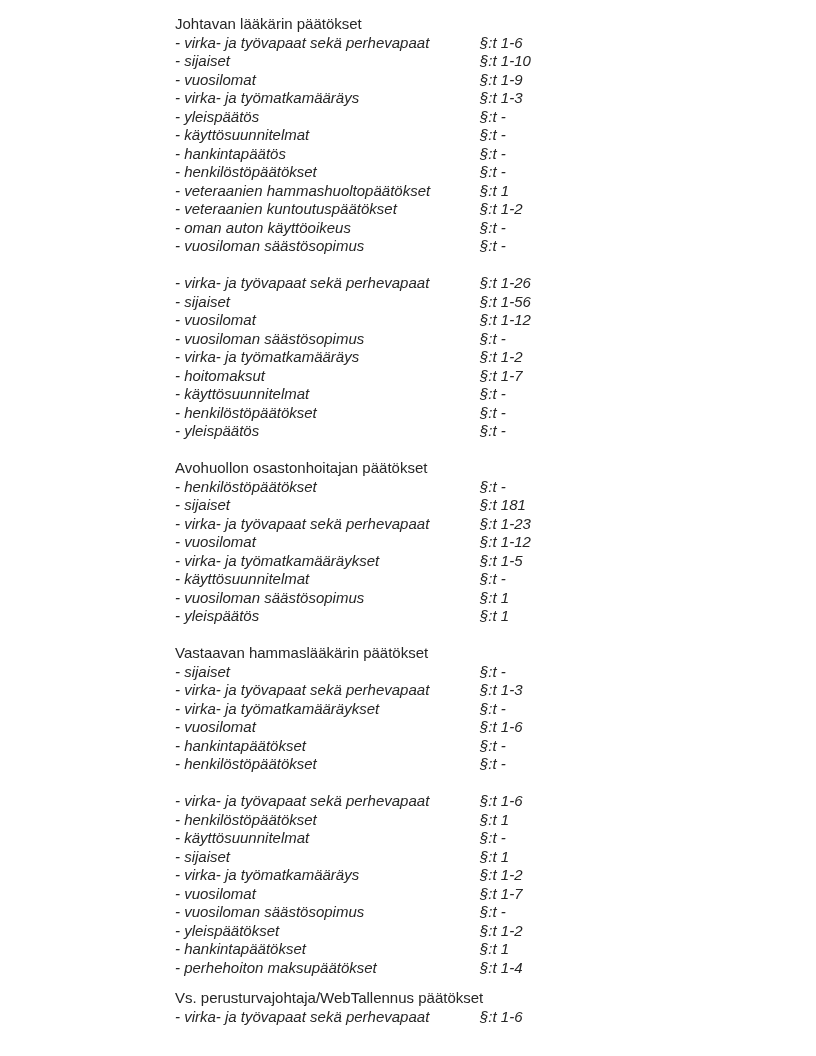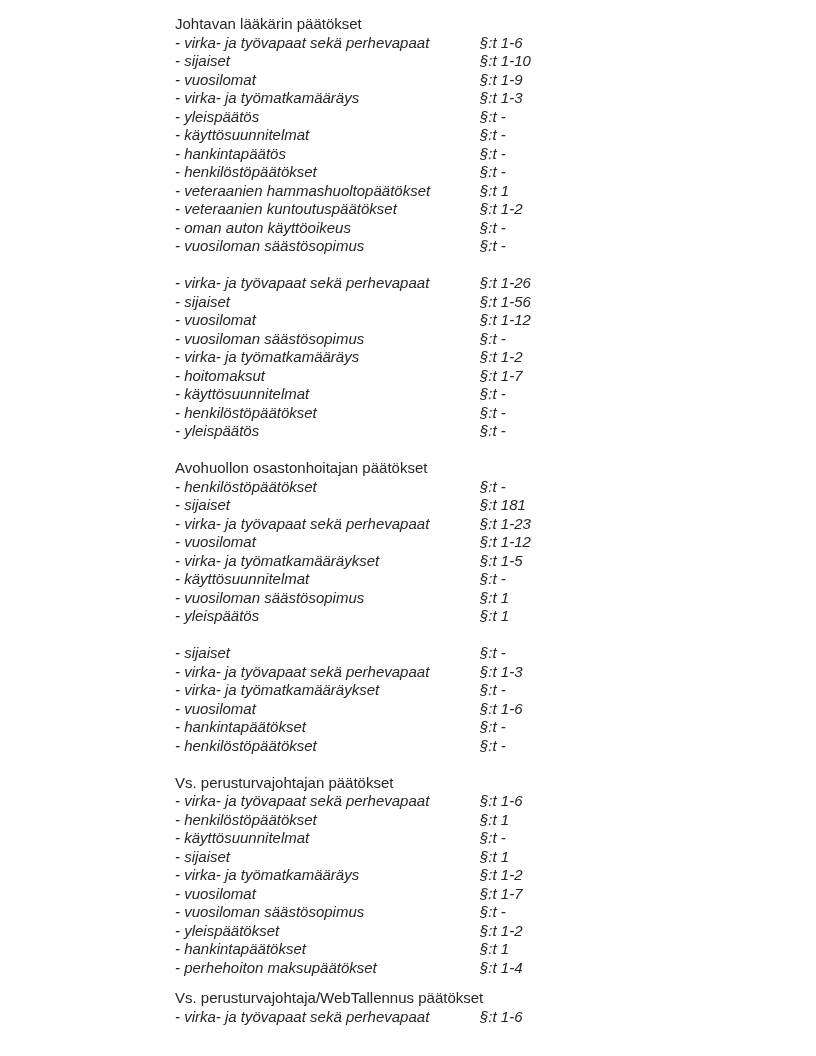--- a/index.html
+++ b/index.html
@@ -157,20 +157,21 @@
         <div class="row">
           <span class="label">- vuosiloman säästösopimus</span>
           <span class="value">§:t 1</span>
         </div>
         <div class="row">
           <span class="label">- yleispäätös</span>
           <span class="value">§:t 1</span>
         </div>
       </div>
       <div class="section gap">
+        <div class="section-title">Vastaavan hammaslääkärin päätökset</div>
         <div class="row">
           <span class="label">- sijaiset</span>
           <span class="value">§:t -</span>
         </div>
         <div class="row">
           <span class="label">- virka- ja työvapaat sekä perhevapaat</span>
           <span class="value">§:t 1-3</span>
         </div>
         <div class="row">
           <span class="label">- virka- ja työmatkamääräykset</span>
@@ -183,21 +184,20 @@
         <div class="row">
           <span class="label">- hankintapäätökset</span>
           <span class="value">§:t -</span>
         </div>
         <div class="row">
           <span class="label">- henkilöstöpäätökset</span>
           <span class="value">§:t -</span>
         </div>
       </div>
       <div class="section gap">
-        <div class="section-title">Vs. perusturvajohtajan päätökset</div>
         <div class="row">
           <span class="label">- virka- ja työvapaat sekä perhevapaat</span>
           <span class="value">§:t 1-6</span>
         </div>
         <div class="row">
           <span class="label">- henkilöstöpäätökset</span>
           <span class="value">§:t 1</span>
         </div>
         <div class="row">
           <span class="label">- käyttösuunnitelmat</span>

